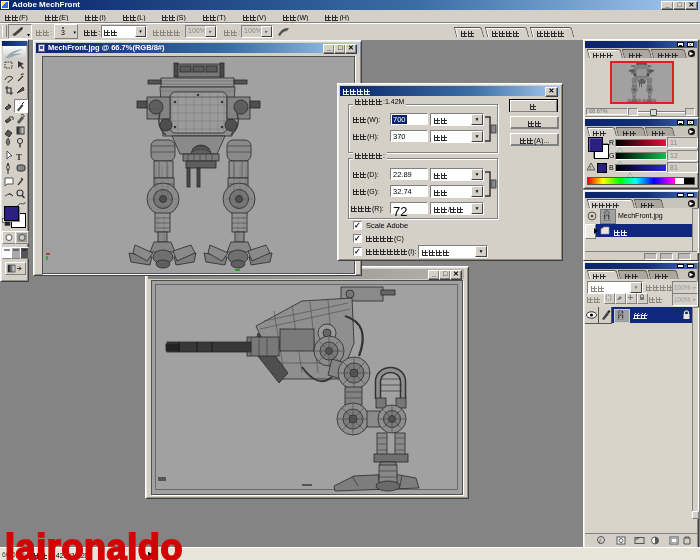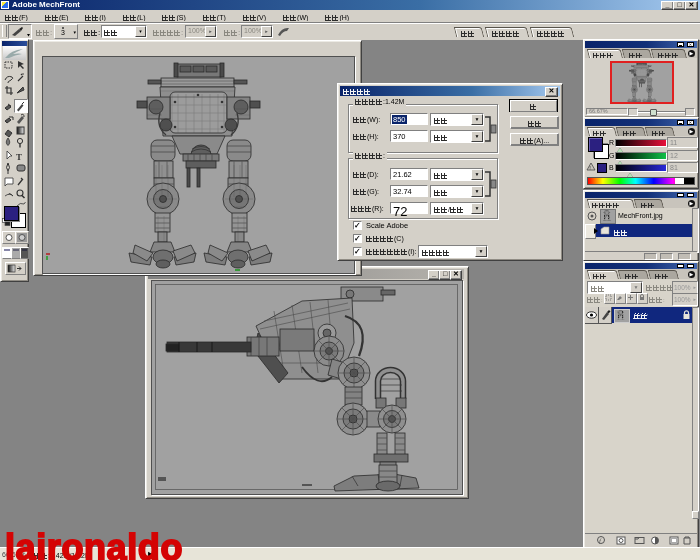--- a/index.html
+++ b/index.html
@@ -95,41 +95,50 @@
   </div>
   <div class="abs" style="left:5px;top:13px;width:310px;height:213px;background:#A1A1A1;border:1px solid #505050;box-shadow:1px 1px 0 #fff">
     <svg width="310" height="213" viewBox="0 0 310 213">
       <rect x="3.5" y="3.5" width="302" height="205" stroke="#5a5a5a" stroke-width="0.8" fill="none"></rect>
       <use href="#mechside" x="0" y="0"></use>
     </svg>
   </div>
 </div>
 
 <div class="abs raised chrome" style="left:33px;top:40px;width:327px;height:234px">
+  <div class="abs tbblue" style="left:2px;top:2px;width:323px;height:10px">
+    <div class="abs" style="left:2px;top:1px;width:7px;height:8px;background:#e8e4da;border:1px solid #667;box-sizing:border-box">
+        <div style="width:3px;height:3px;background:#3a56a8;margin:1px"></div>
+      </div>
+    <div class="abs" style="left:12px;top:0;color:#fff;font-weight:bold;font-size:7.5px;line-height:10px">MechFront.jpg @ 66.7%(RGB/8#)</div>
+    <div class="wbtn" style="right:24px;top:1px;width:10px;height:8px;line-height:5px">_</div>
+    <div class="wbtn" style="right:13px;top:1px;width:10px;height:8px;line-height:6px">□</div>
+    <div class="wbtn" style="right:2px;top:1px;width:10px;height:8px;line-height:6px">✕</div>
+  </div>
   <div class="abs" style="left:8px;top:15px;width:311px;height:216px;background:#A1A1A1;border:1px solid #505050;box-shadow:1px 1px 0 #fff">
     <svg width="311" height="216" viewBox="0 0 311 216">
       <use href="#mechfront" x="73" y="4"></use>
     </svg>
     <div class="abs" style="left:192px;top:212px;width:5px;height:2px;background:#3a9a3a"></div>
     <div class="abs" style="left:3px;top:196px;width:4px;height:2px;background:#b04040"></div>
     <div class="abs" style="left:3px;top:199px;width:2px;height:4px;background:#40a040"></div>
   </div>
 </div>
 
 <div class="abs raised chrome" style="left:337px;top:83px;width:224px;height:176px;z-index:30">
   <div class="abs tbblue" style="left:2px;top:2px;width:220px;height:10px">
     <div class="abs" style="left:3px;top:1px"><i class="kw"></i><i class="kw"></i><i class="kw"></i><i class="kw"></i></div>
     <div class="wbtn" style="right:2px;top:1px;width:11px;height:8px;line-height:6px">✕</div>
   </div>
 
   <div class="abs" style="left:10px;top:20px;width:148px;height:47px;border:1px solid #808080;box-shadow:1px 1px 0 #fff,inset 1px 1px 0 #fff"></div>
   <div class="abs chrome" style="left:15px;top:13px;padding:0 2px"><i class="k"></i><i class="k"></i><i class="k"></i><i class="k"></i><span class="tiny">:1.42M</span></div>
   <div class="abs" style="left:15px;top:31px"><i class="k"></i><i class="k"></i><span class="tiny">(W):</span></div>
   <div class="abs sunken1 white" style="left:52px;top:29px;width:36px;height:10px">
-      <span style="position:absolute;left:1px;top:1px;background:#0A246A;color:#fff;font-size:7.5px;padding:0 1px">850</span>
+      <span style="position:absolute;left:1px;top:1px;background:#0A246A;color:#fff;font-size:7.5px;padding:0 1px">700</span>
     </div>
   <div class="abs sunken1 white" style="left:92px;top:29px;width:52px;height:11px">
       <span style="position:absolute;left:3px;top:2px"><i class="k"></i><i class="k"></i></span>
       <div class="abs chrome" style="right:0;top:0;width:10px;height:9px;border:1px solid;border-color:#fff #404040 #404040 #fff;font-size:5px;text-align:center;line-height:8px">▼</div>
     </div>
   <div class="abs" style="left:15px;top:48px"><i class="k"></i><i class="k"></i><span class="tiny">(H):</span></div>
   <div class="abs sunken1 white" style="left:52px;top:46px;width:36px;height:10px">
       <span style="position:absolute;left:2px;top:1px;font-size:7.5px">370</span>
     </div>
   <div class="abs sunken1 white" style="left:92px;top:46px;width:52px;height:11px">
@@ -138,21 +147,21 @@
     </div>
   <svg class="abs" style="left:146px;top:32px" width="14" height="26">
       <path d="M1 1 h5 v24 h-5" fill="none" stroke="#333" stroke-width="1.5"></path>
       <rect x="7" y="9" width="5" height="8" fill="#888" stroke="#333" stroke-width="0.8"></rect>
     </svg>
 
   <div class="abs" style="left:10px;top:74px;width:148px;height:59px;border:1px solid #808080;box-shadow:1px 1px 0 #fff,inset 1px 1px 0 #fff"></div>
   <div class="abs chrome" style="left:15px;top:67px;padding:0 2px"><i class="k"></i><i class="k"></i><i class="k"></i><i class="k"></i><span class="tiny">:</span></div>
   <div class="abs" style="left:15px;top:86px"><i class="k"></i><i class="k"></i><span class="tiny">(D):</span></div>
   <div class="abs sunken1 white" style="left:52px;top:84px;width:36px;height:10px">
-      <span style="position:absolute;left:2px;top:1px;font-size:7.5px">21.62</span>
+      <span style="position:absolute;left:2px;top:1px;font-size:7.5px">22.89</span>
     </div>
   <div class="abs sunken1 white" style="left:92px;top:84px;width:52px;height:11px">
       <span style="position:absolute;left:3px;top:2px"><i class="k"></i><i class="k"></i></span>
       <div class="abs chrome" style="right:0;top:0;width:10px;height:9px;border:1px solid;border-color:#fff #404040 #404040 #fff;font-size:5px;text-align:center;line-height:8px">▼</div>
     </div>
   <div class="abs" style="left:15px;top:103px"><i class="k"></i><i class="k"></i><span class="tiny">(G):</span></div>
   <div class="abs sunken1 white" style="left:52px;top:101px;width:36px;height:10px">
       <span style="position:absolute;left:2px;top:1px;font-size:7.5px">32.74</span>
     </div>
   <div class="abs sunken1 white" style="left:92px;top:101px;width:52px;height:11px">

